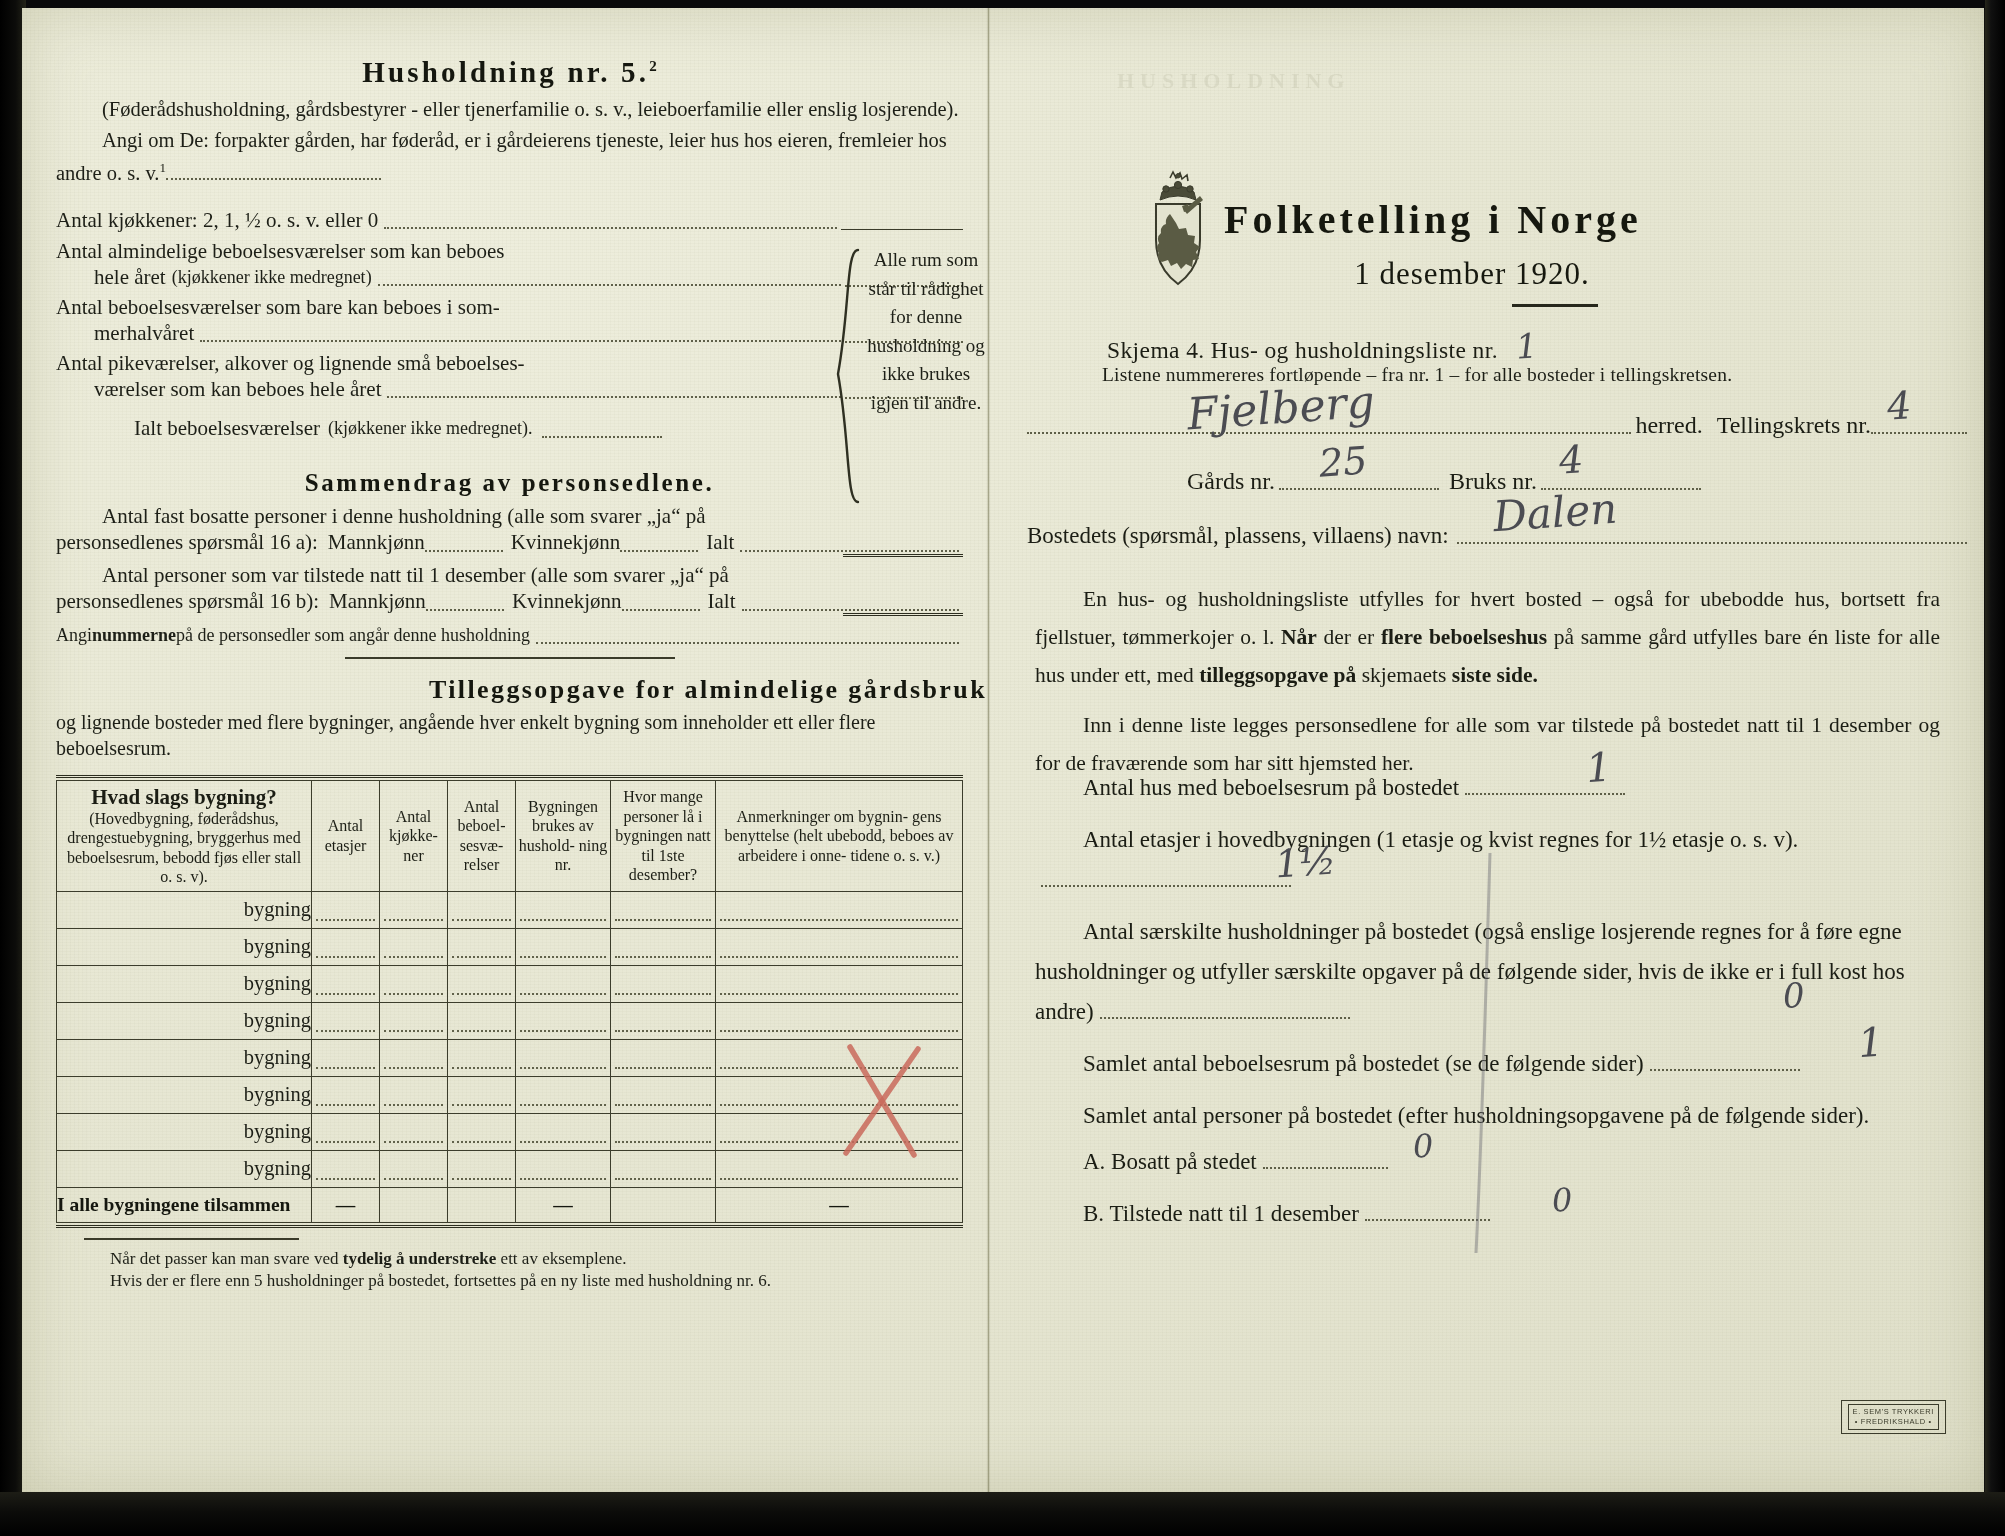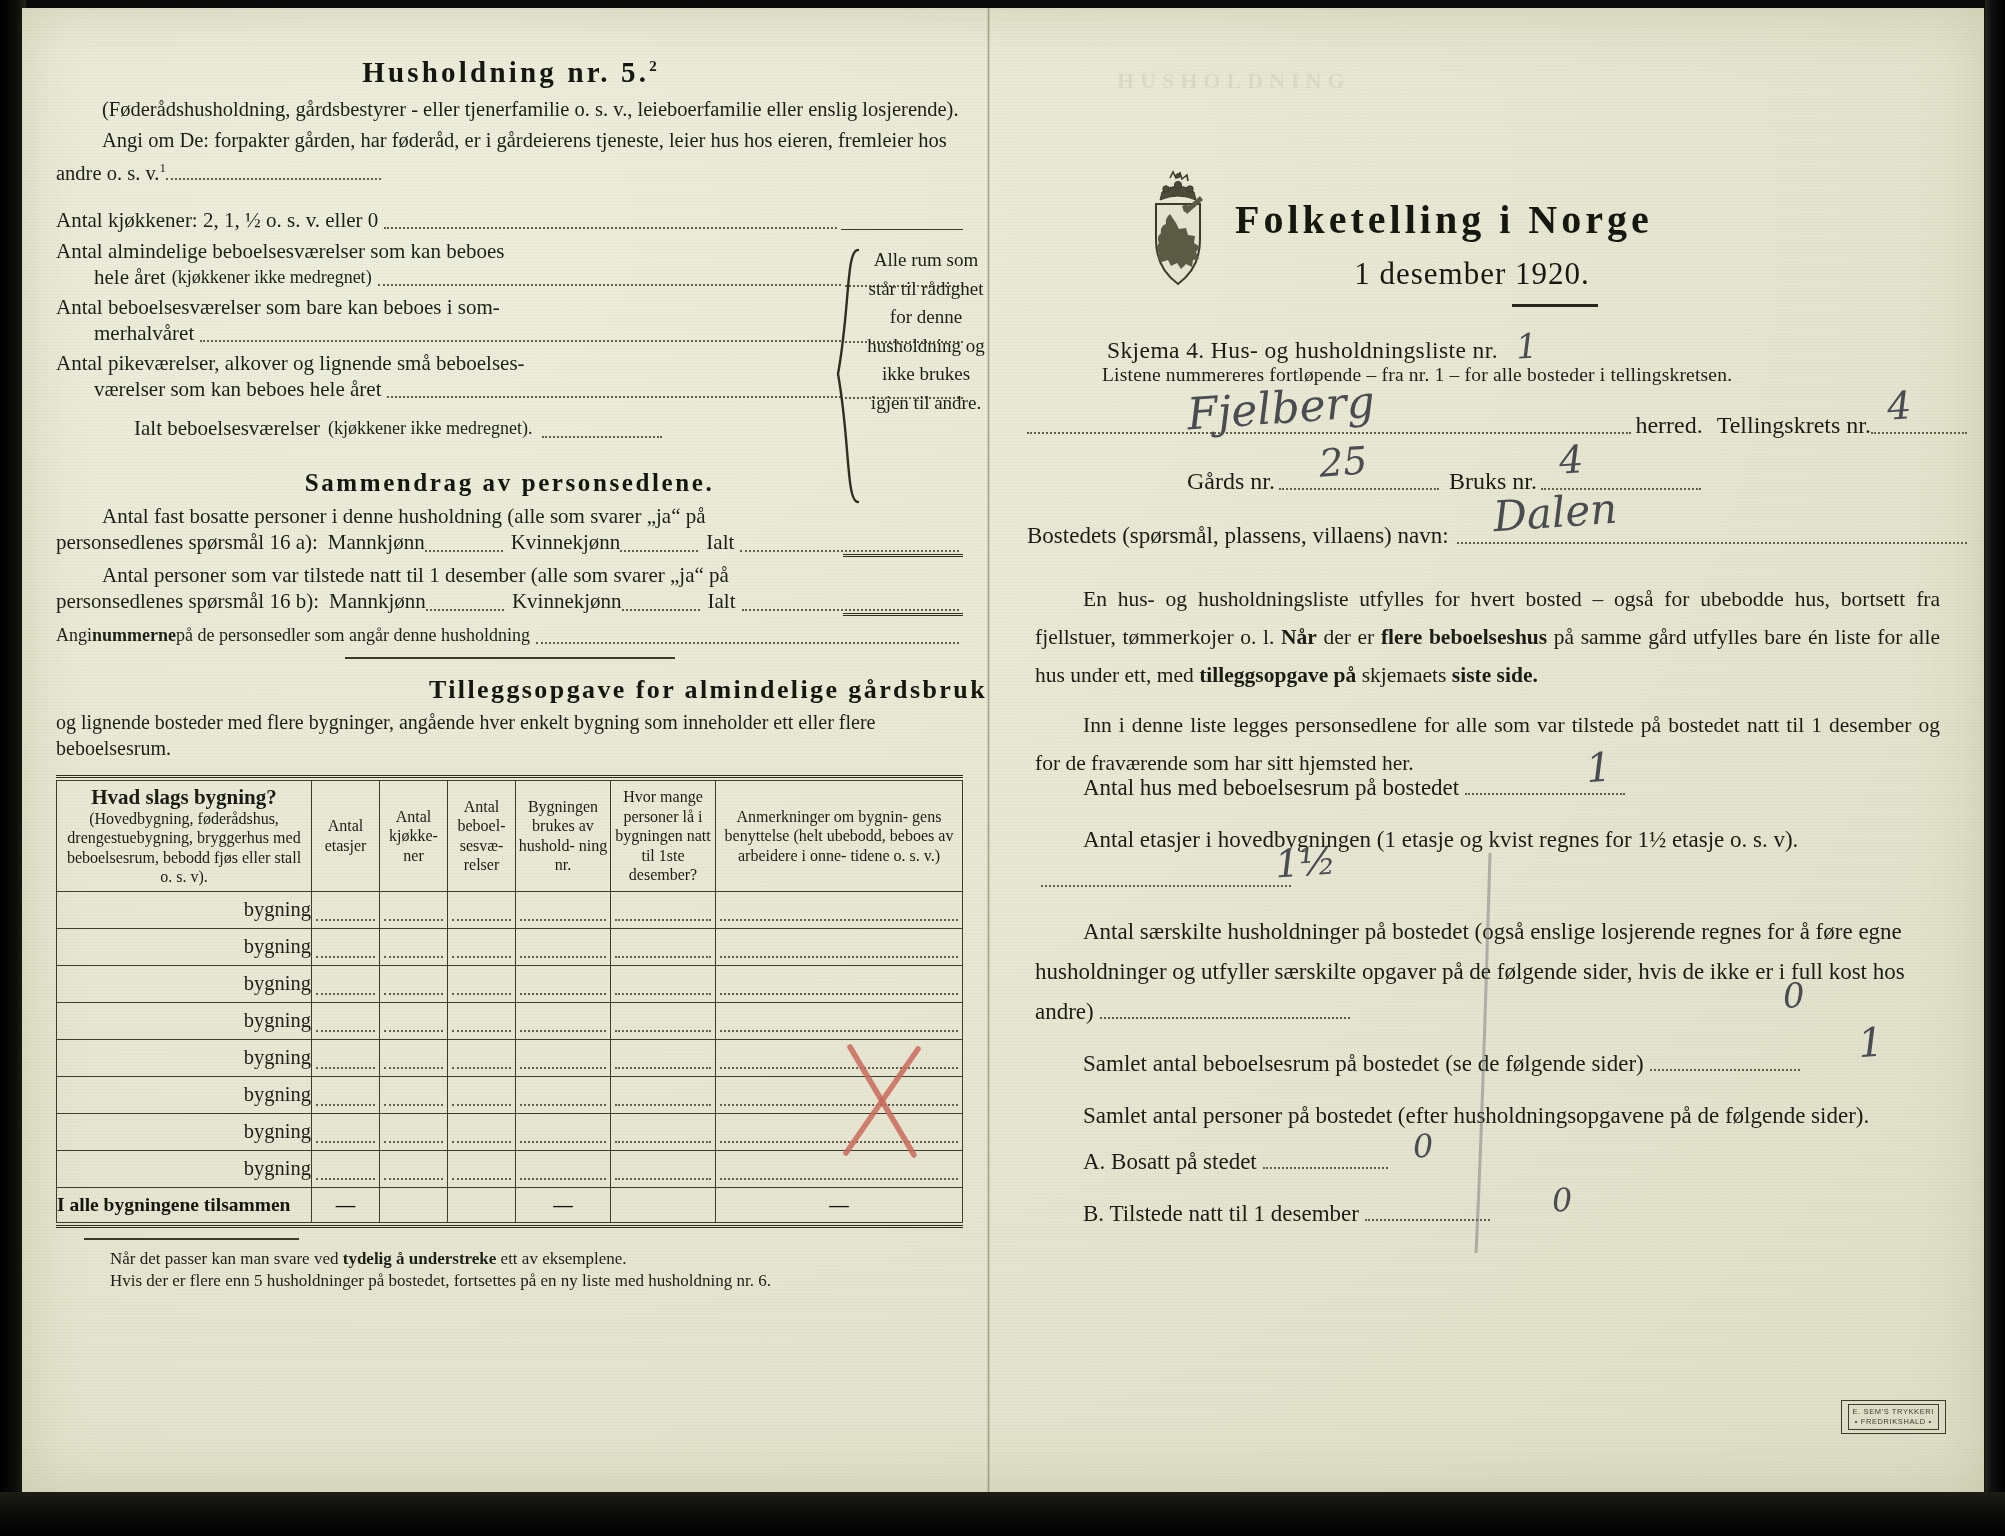--- a/index.html
+++ b/index.html
@@ -476,21 +476,21 @@
             <circle cx="50" cy="19" r="3.2"></circle>
           <path d="M35 6 q3 -5 6 0 q-3 4 -6 0z"></path>
           <path d="M16 34 h44 v36 q0 28 -22 44 q-22 -16 -22 -44 z" fill="#e3e3cf" stroke="#3a3b2c" stroke-width="2"></path>
           <path d="M30 44 q-5 4 -4 10 q-6 2 -5 9 q-5 4 -2 10 q-4 5 0 10 q-3 6 3 9 l6 -2 l3 6 l6 -3 l4 6 l5 -5 l6 3 l1 -7 l6 -1 l-3 -7
                    l4 -5 l-6 -4 l1 -7 l-7 -1 l-2 -7 l-7 1 l-3 -6 z" fill="#5a5b44" stroke="none"></path>
           <path d="M44 40 l16 -14 l3 4 l-16 14 z" fill="#5a5b44" stroke="none"></path>
           <path d="M42 36 l6 -2 l2 6 l-6 2 z" fill="#5a5b44" stroke="none"></path>
         </g>
       </svg>
 
-      <div class="r-title" style="left:228px;top:188px;">Folketelling i Norge</div>
+      <div class="r-title" style="left:217px;top:188px;">Folketelling i Norge</div>
       <div class="r-date" style="left:205px;top:248px;">1 desember 1920.</div>
       <div class="r-hr" style="left:505px;top:296px;"></div>
 
       <div class="r-skjema" style="left:100px;top:318px;">
         <span>Skjema 4. Hus- og husholdningsliste nr.</span>
         <span class="hand num" style="font-size:34px;margin-left:12px">1</span>
       </div>
 
       <div class="r-listene" style="left:95px;top:356px;">Listene nummereres fortløpende – fra nr. 1 – for alle bosteder i tellingskretsen.</div>
 

